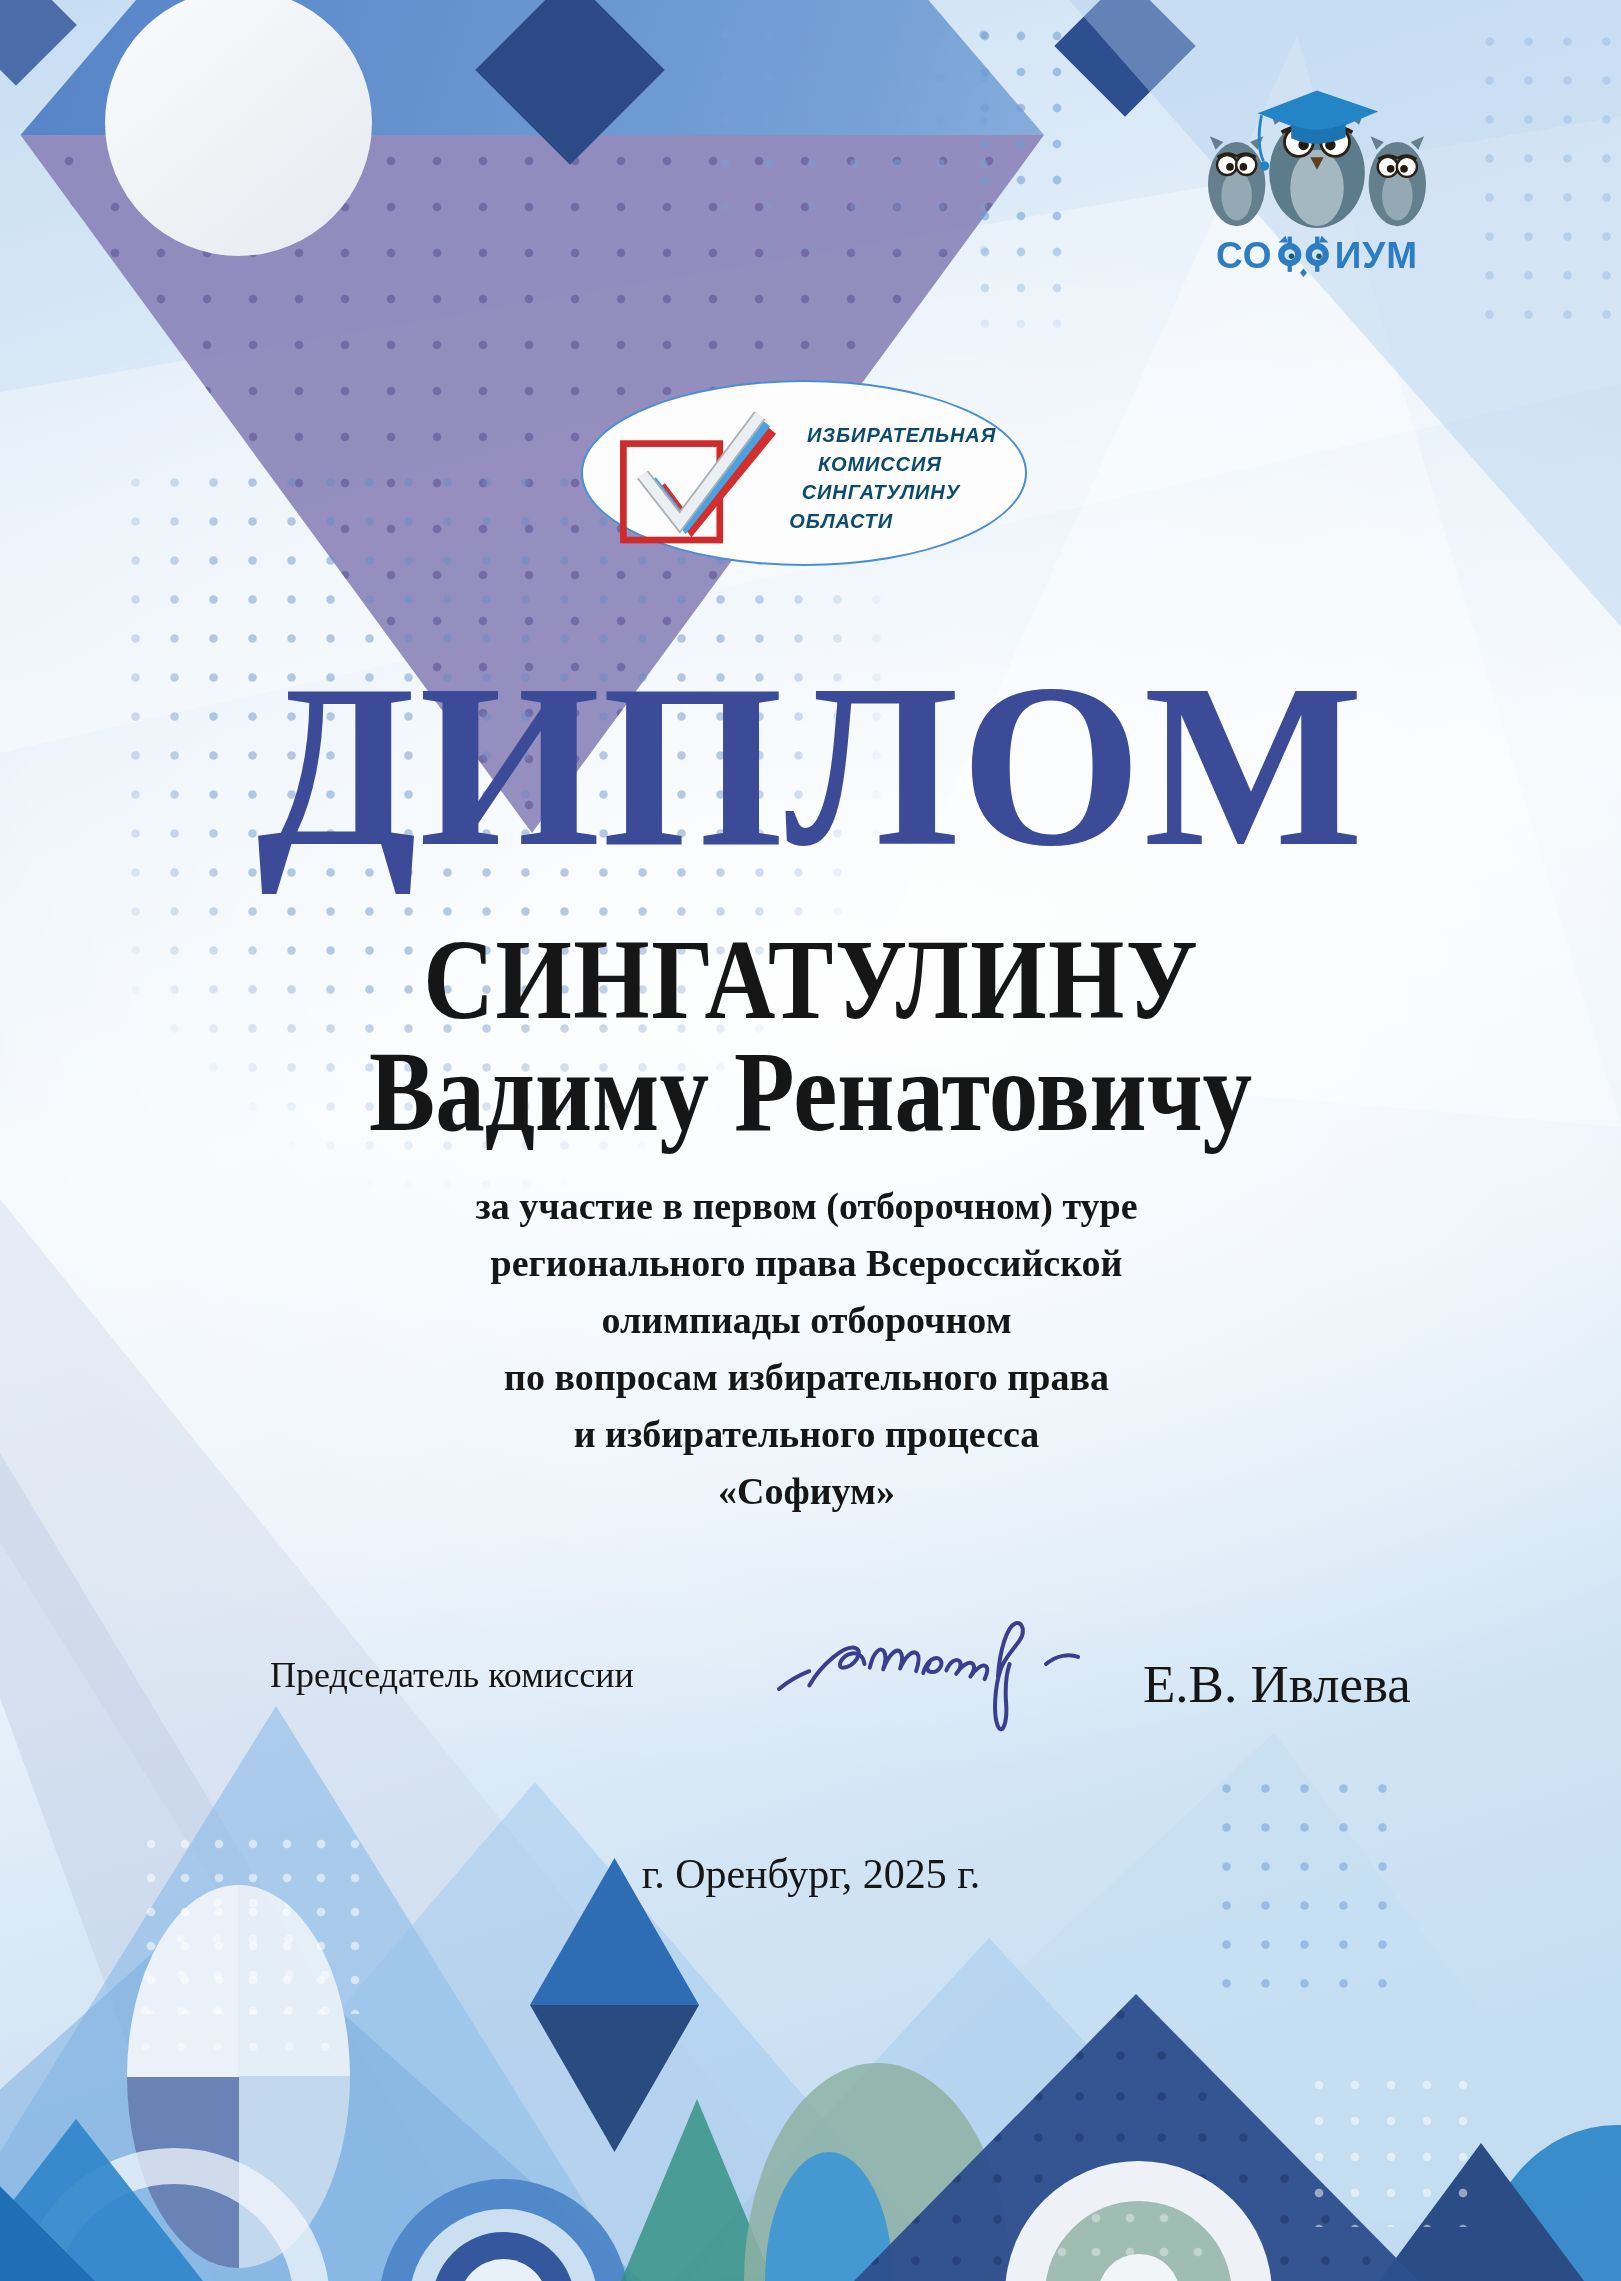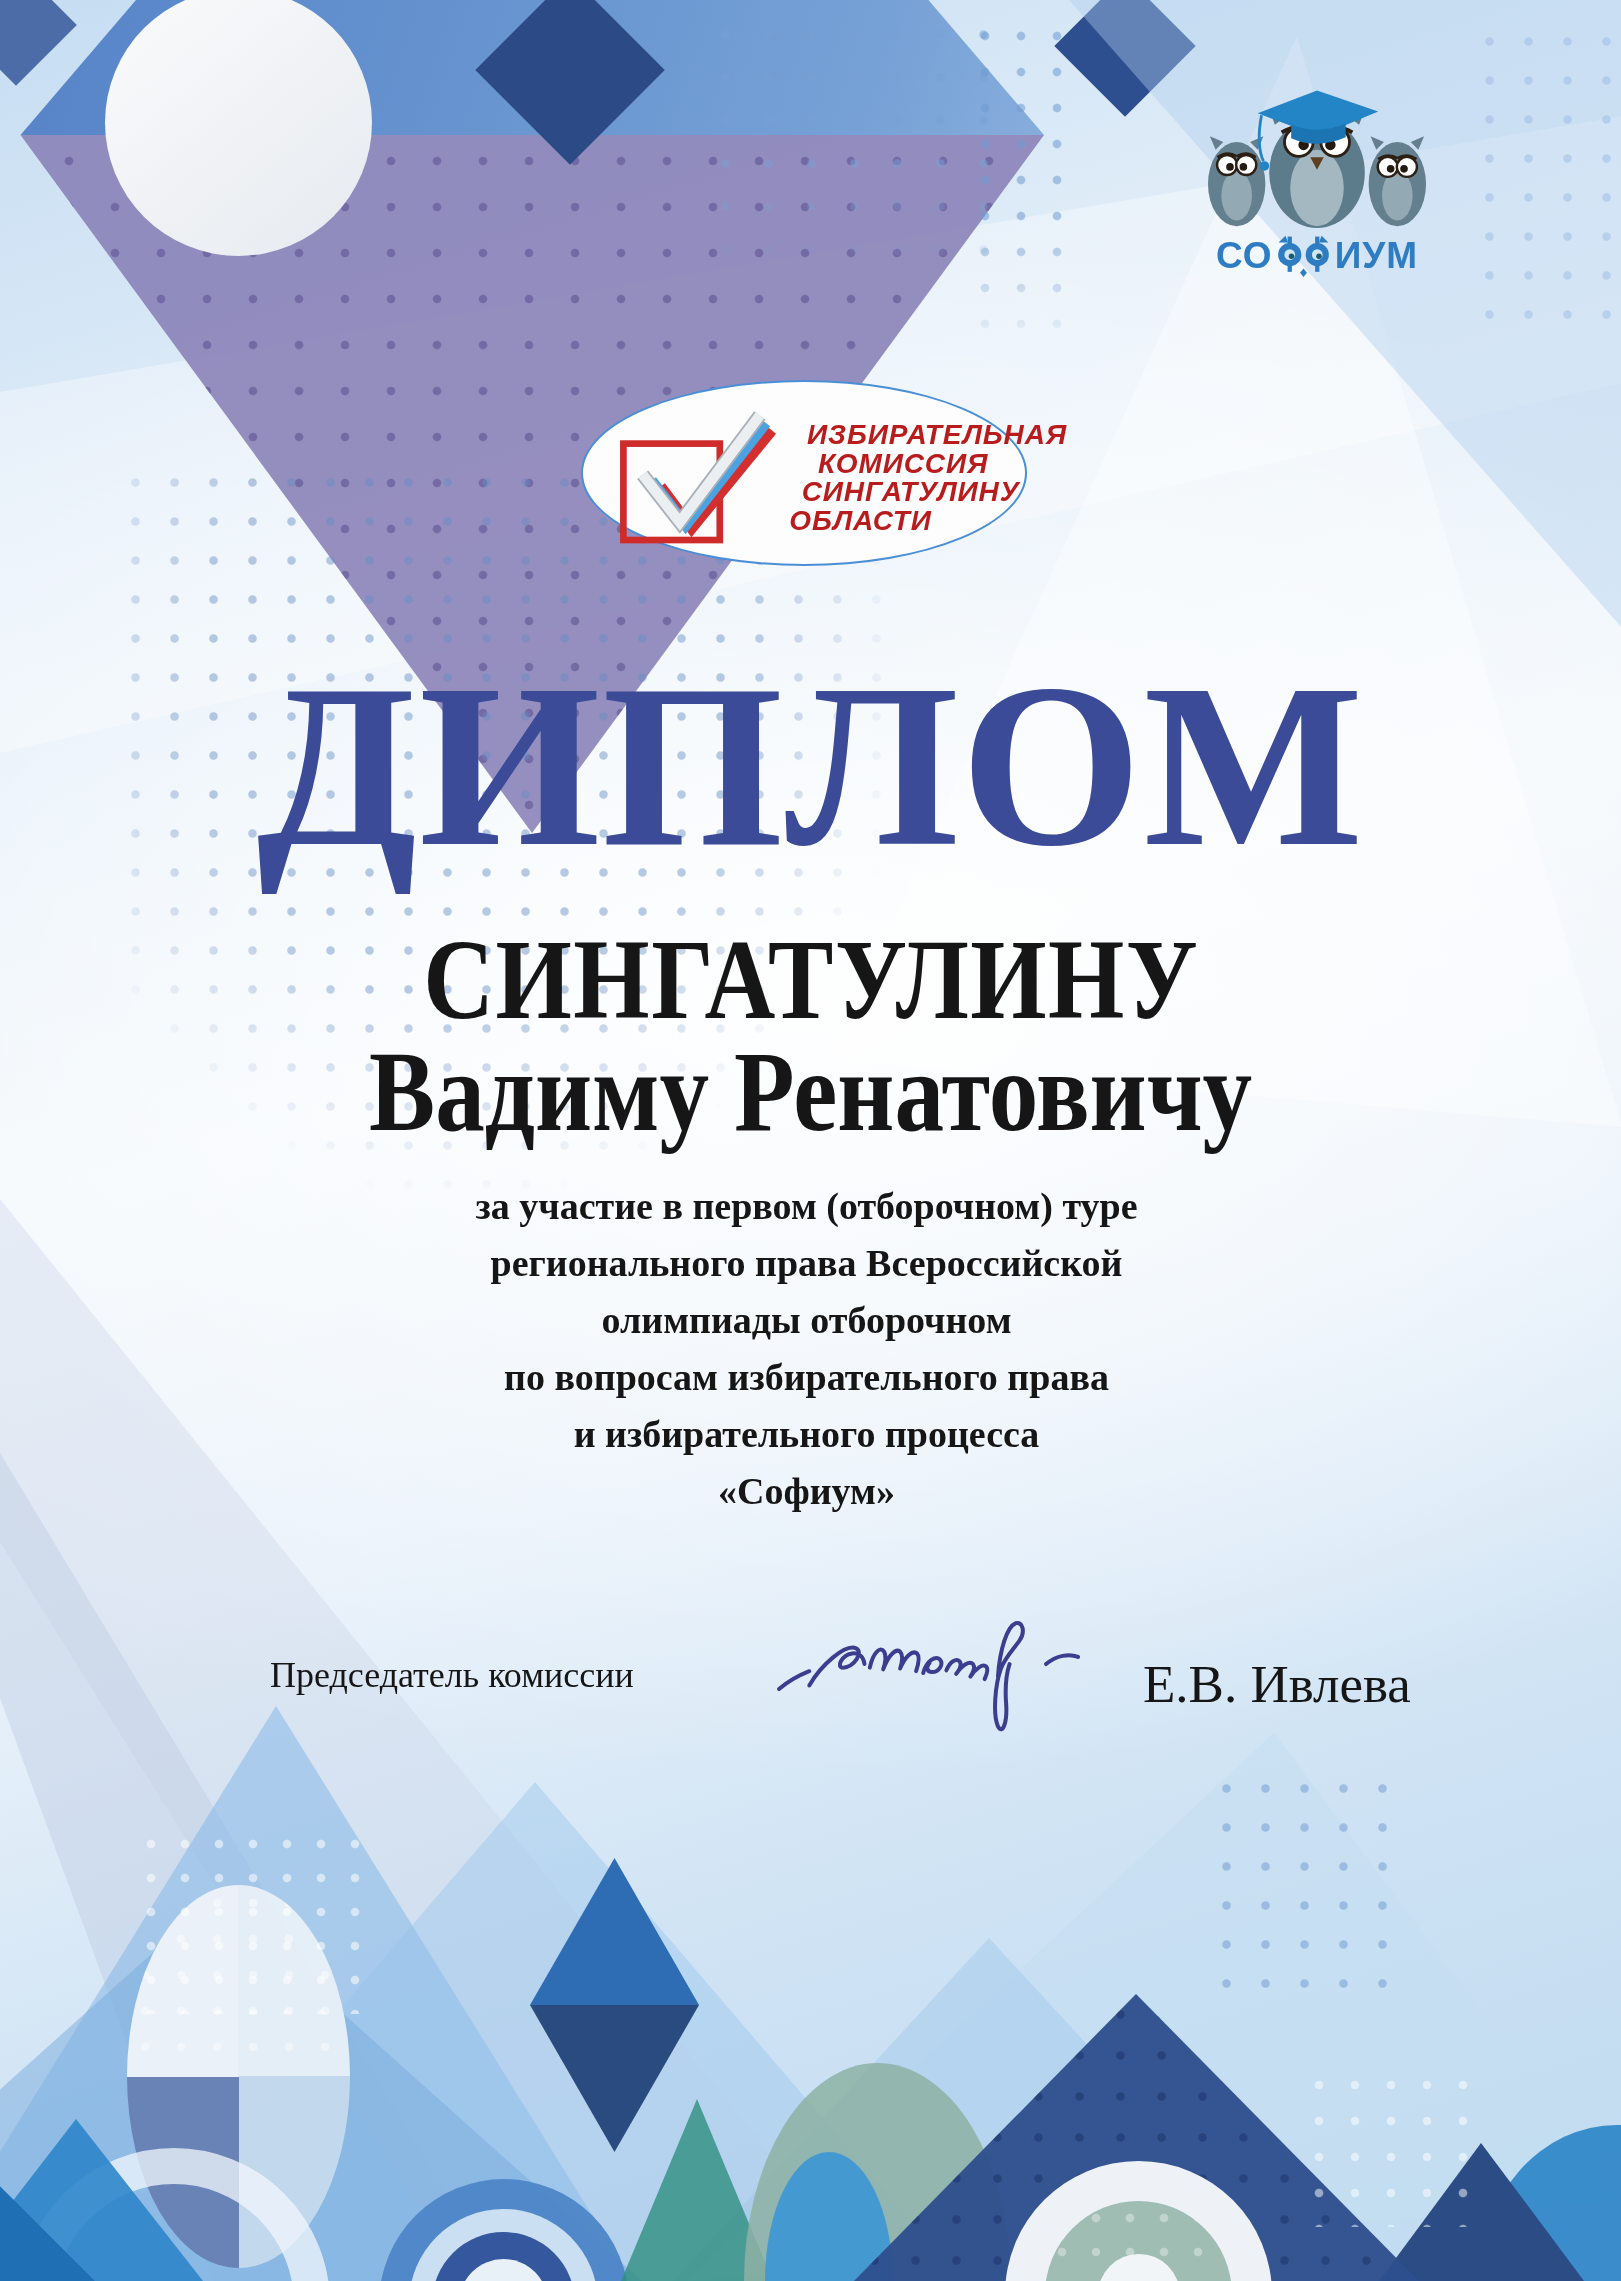--- a/index.html
+++ b/index.html
@@ -43,21 +43,21 @@
   
   .commission{
     left:581px;top:380px;width:442px;height:182px;border-radius:50%;
     background:#fdfdfe;border:2.7px solid #4a8fd5;
     display:flex;align-items:center;
   }
   .commission .mark{margin-left:30px;margin-top:5.3px;flex:0 0 auto;}
   .commission .ctext{
     margin-top:10px;
     font-family:"Liberation Sans", sans-serif;font-style:italic;font-weight:800;
-    font-size:28px;line-height:28.5px;color:#b91c1c;letter-spacing:0.9px;white-space:nowrap;
+    font-size:20px;line-height:28.5px;color:#0c4a6e;letter-spacing:0.9px;white-space:nowrap;
   }
   .commission .ctext div:nth-child(1){margin-left:16px;}
   .commission .ctext div:nth-child(2){margin-left:27px;}
   .commission .ctext div:nth-child(3){margin-left:10.7px;}
   .commission .ctext div:nth-child(4){margin-left:-1.8px;}
 
   
   .sofium{left:1192px;top:77px;width:250px;text-align:right;}
   .sofium .caption{
     margin-top:0px;display:flex;align-items:center;justify-content:center;gap:2.7px;
@@ -238,15 +238,16 @@
       <path d="M46 96 C60 72 86 50 98 54 C108 58 96 76 84 76 C76 76 82 62 94 60 C102 59 107 64 108 72"></path>
       <path d="M114 76 C118 58 126 52 130 58 C133 63 131 72 129 78 C135 62 143 54 148 58 C152 62 150 71 148 77 C154 63 162 56 167 60 C171 64 168 74 166 80"></path>
       <path d="M174 82 C178 68 188 62 193 67 C197 72 192 81 184 81 C178 81 177 75 181 71"></path>
       <path d="M200 79 C204 69 211 65 215 69 C218 73 214 80 211 83 C218 73 226 68 230 72 C233 76 229 83 227 86 C233 77 241 71 245 75 C248 79 244 86 243 89"></path>
       <path d="M258 86 C260 56 268 30 278 26 C286 24 289 36 282 46 C274 57 265 66 261 78 C255 95 252 128 258 142 C263 152 269 138 267 114 C266 98 267 84 271 72"></path>
       <path d="M312 72 C324 62 338 60 348 64"></path>
     </g>
   </svg>
   <div class="abs sig-name">Е.В. Ивлева</div>
 
+  <div class="abs footer">г. Оренбург, 2025 г.</div>
 
 </div>
 
 
 </body></html>

